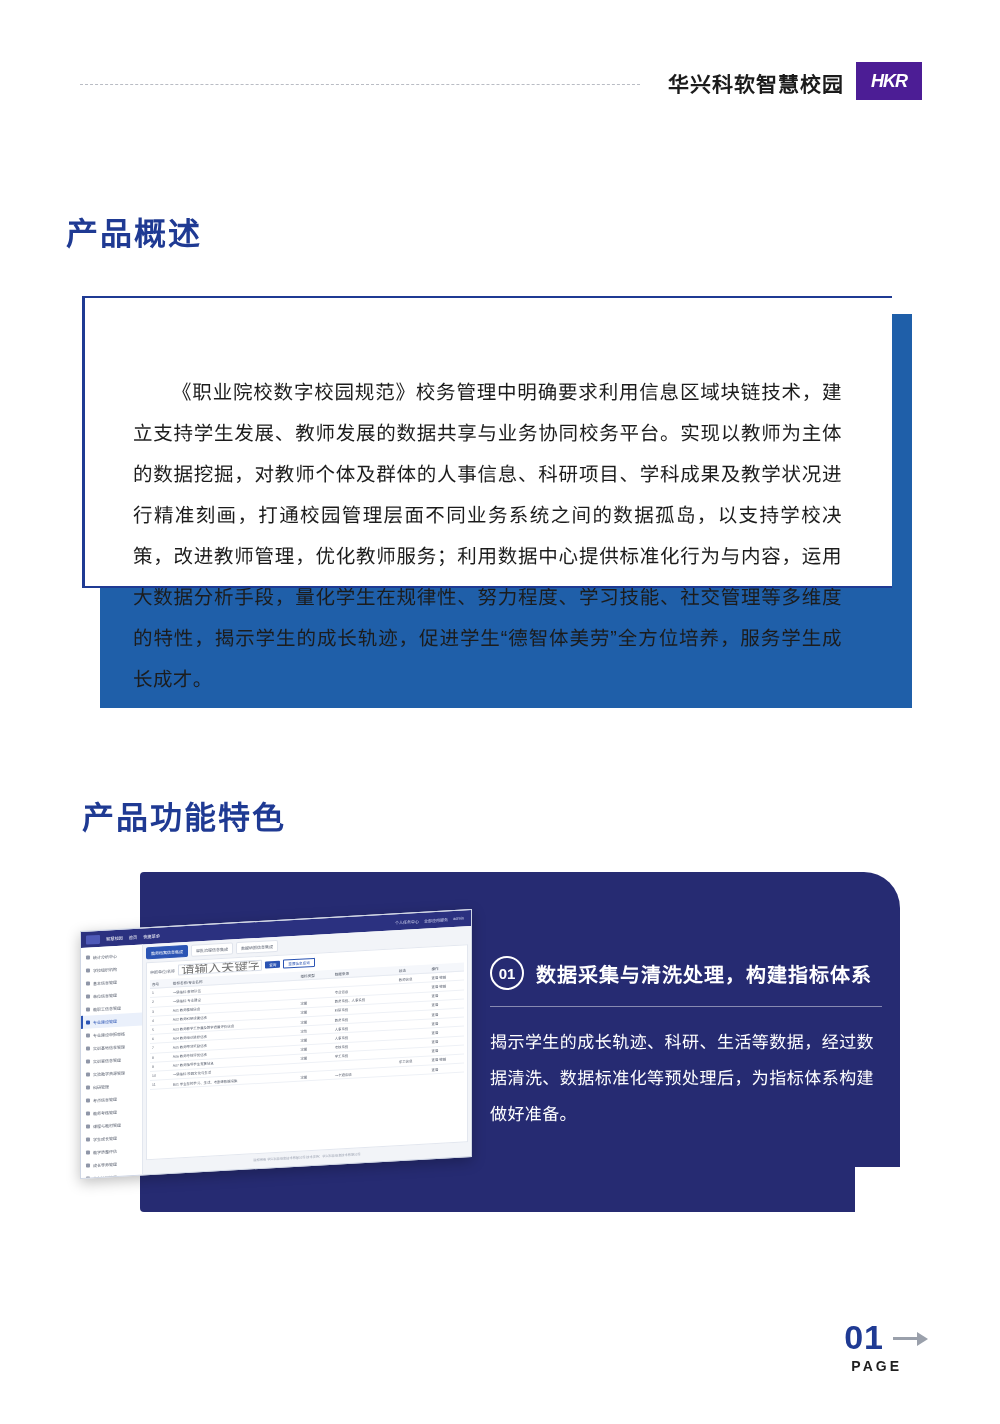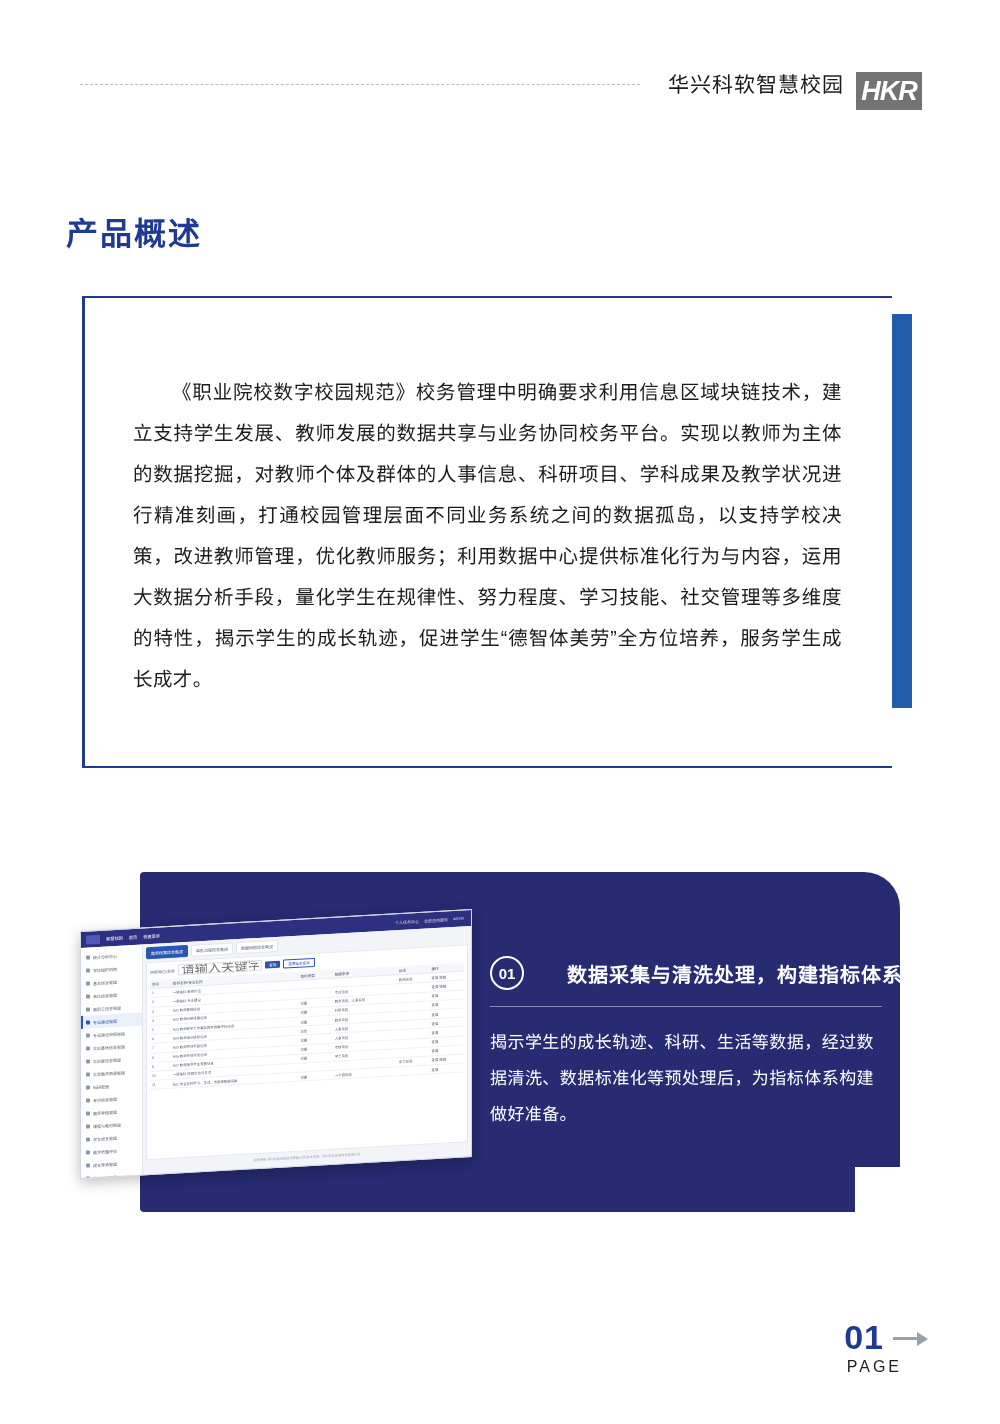--- a/index.html
+++ b/index.html
@@ -36,34 +36,34 @@
     top: 22px;
     left: 0;
     width: 560px;
     border-top: 1px dashed #b9bcc4;
   }
   .header-brand {
     position: absolute;
     right: 78px;
     top: 6px;
     font-size: 21px;
-    font-weight: 400;
+    font-weight: 700;
     letter-spacing: 1px;
     color: #1b1b1b;
     white-space: nowrap;
   }
   .logo {
     position: absolute;
     right: 0;
-    top: 10px;
+    top: 0;
     width: 66px;
     height: 38px;
-    background: #737373;
+    background: #4c1d95;
     color: #ffffff;
-    font-size: 27px;
+    font-size: 18px;
     font-weight: 700;
     font-style: italic;
     letter-spacing: -1px;
     display: flex;
     align-items: center;
     justify-content: center;
   }
 
   
   .section-title {
@@ -90,21 +90,21 @@
     top: 18px;
     width: 812px;
     height: 394px;
     background: #1f5fa9;
   }
   .overview-card {
     position: absolute;
     left: 0;
     top: 0;
     width: 810px;
-    height: 472px;
+    height: 292px;
     background: #ffffff;
     border-left: 3px solid #1f3a93;
     box-sizing: border-box;
   }
   .overview-card::before {
     content: "";
     position: absolute;
     left: 0;
     top: 0;
     width: 100%;
@@ -337,21 +337,20 @@
     align-items: center;
     justify-content: center;
     flex: 0 0 auto;
   }
   .feature-title {
     font-size: 20px;
     font-weight: 700;
     color: #ffffff;
     letter-spacing: 1px;
     white-space: nowrap;
-    margin-left: 31px;
   }
   .feature-divider {
     margin-top: 16px;
     width: 392px;
     border-top: 1px solid rgba(255,255,255,0.45);
   }
   .feature-desc {
     margin-top: 18px;
     width: 384px;
     font-size: 17px;
@@ -375,22 +374,22 @@
     top: 0;
     font-size: 34px;
     font-weight: 700;
     color: #1f3a93;
     letter-spacing: 1px;
   }
   .footer-label {
     position: absolute;
     right: 26px;
     top: 40px;
-    font-size: 16px;
-    font-weight: 400;
+    font-size: 14px;
+    font-weight: 700;
     letter-spacing: 3px;
     color: #1f1f1f;
   }
   .footer-arrow {
     position: absolute;
     right: 0;
     top: 14px;
     width: 0; height: 0;
     border-top: 7px solid transparent;
     border-bottom: 7px solid transparent;
@@ -420,20 +419,21 @@
 
   <div class="section-title" id="title-overview">产品概述</div>
 
   <div class="overview-wrap">
     <div class="overview-shadow"></div>
     <div class="overview-card">
       <p class="overview-text">《职业院校数字校园规范》校务管理中明确要求利用信息区域块链技术，建立支持学生发展、教师发展的数据共享与业务协同校务平台。实现以教师为主体的数据挖掘，对教师个体及群体的人事信息、科研项目、学科成果及教学状况进行精准刻画，打通校园管理层面不同业务系统之间的数据孤岛，以支持学校决策，改进教师管理，优化教师服务；利用数据中心提供标准化行为与内容，运用大数据分析手段，量化学生在规律性、努力程度、学习技能、社交管理等多维度的特性，揭示学生的成长轨迹，促进学生“德智体美劳”全方位培养，服务学生成长成才。</p>
     </div>
   </div>
 
+  <div class="section-title" id="title-features">产品功能特色</div>
 
   <div class="feature-block">
     <div class="feature-navy">
       <div class="feature-navy-notch"></div>
     </div>
 
     <div class="screenshot">
       <div class="ss-topbar">
         <span class="ss-logo"></span>
         <span class="ss-topbar-text">智慧校园</span>

